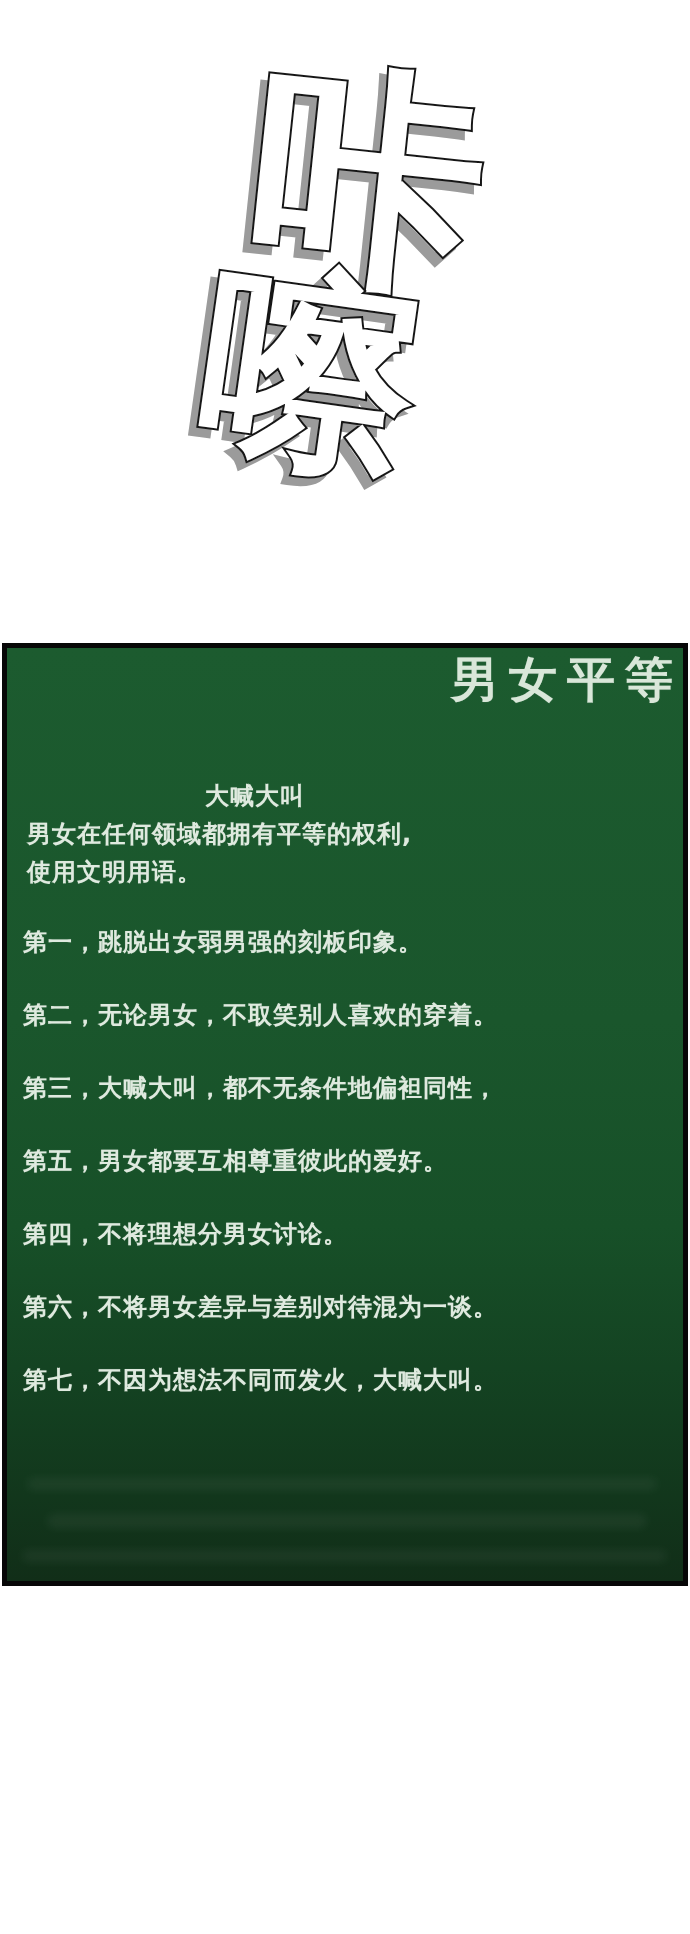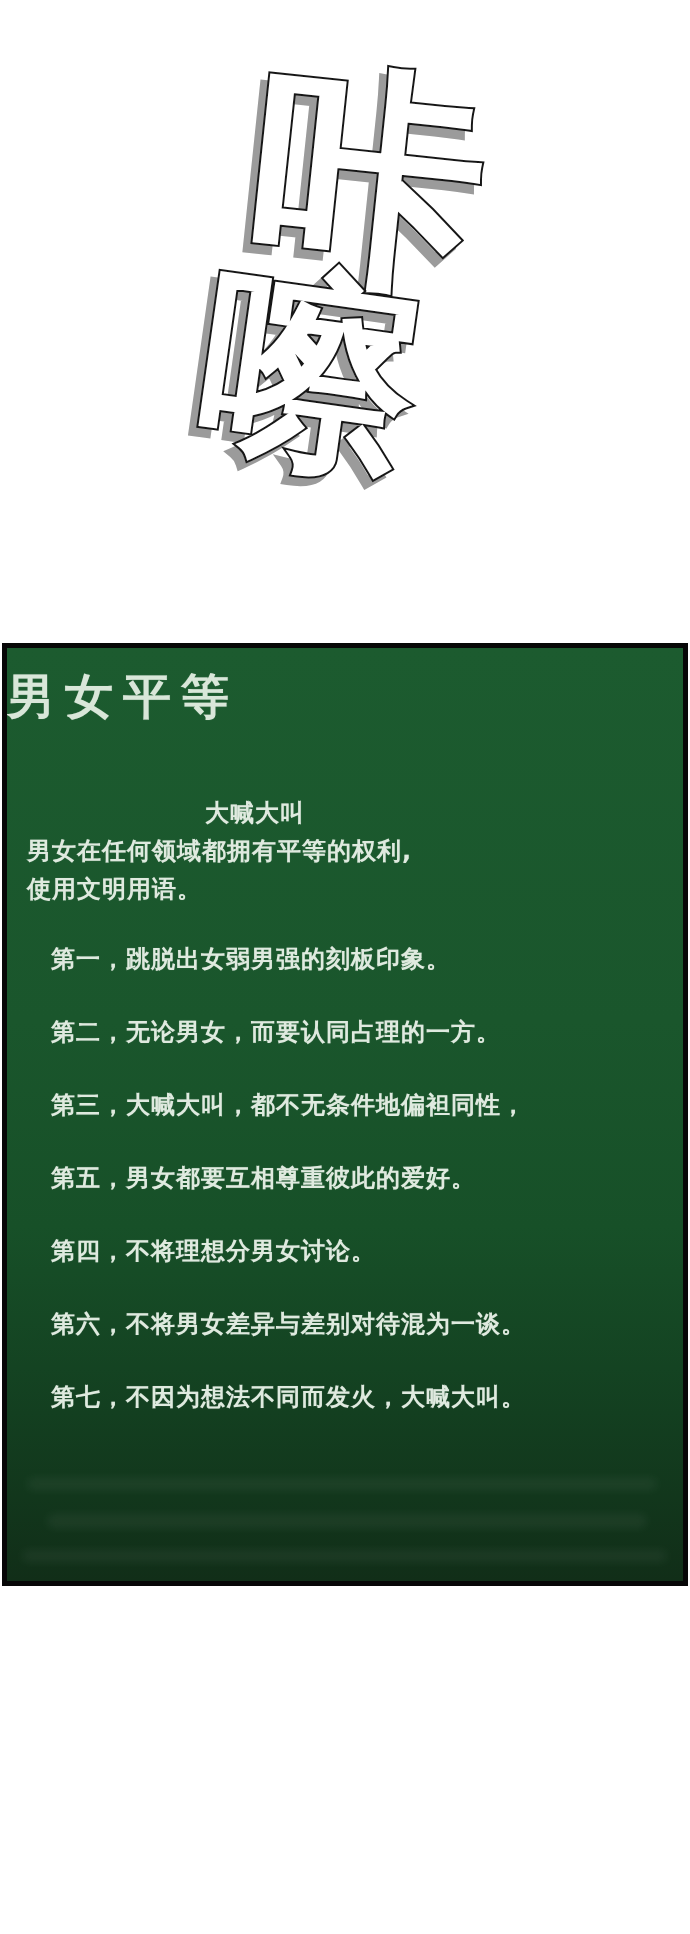--- a/index.html
+++ b/index.html
@@ -53,41 +53,41 @@
       #1c5b2f 0%,
       #1a562c 40%,
       #175028 62%,
       #133f20 82%,
       #112e18 100%);
     color: #dfeadf;
     overflow: hidden;
   }
   .board-title {
     margin: 0;
-    padding-top: 18px;
-    text-align: left;
+    padding-top: 1px;
+    text-align: right;
     font-size: 48px;
     line-height: 60px;
     font-weight: bold;
     letter-spacing: 10px;
     color: #d9e7d9;
     text-shadow: 0 0 1px rgba(255,255,255,0.35);
   }
   .board-text {
     font-size: 24px;
     line-height: 38px;
     font-weight: bold;
     letter-spacing: 1px;
     text-shadow: 0 0 1px rgba(255,255,255,0.3);
   }
   .intro { margin-top: 68px; }
   .intro-heading { margin-left: 198px; }
   .intro-line    { margin-left: 20px; }
   .rules { margin-top: 32px; }
-  .rule  { margin-left: 44px; margin-bottom: 35px; }
+  .rule  { margin-left: 16px; margin-bottom: 35px; }
   .rule-wrap { margin-left: 58px; }
 
   
   .smudge {
     position: absolute;
     background: rgba(255,255,255,0.05);
     filter: blur(5px);
     border-radius: 8px;
   }
   .smudge1 { left: 20px;  top: 830px; width: 630px; height: 12px; }
@@ -113,21 +113,21 @@
     <h1 class="board-title">男女平等</h1>
 
     <div class="intro board-text">
       <div class="intro-heading">大喊大叫</div>
       <div class="intro-line">男女在任何领域都拥有平等的权利,</div>
       <div class="intro-line">使用文明用语。</div>
     </div>
 
     <div class="rules board-text">
       <div class="rule">第一，跳脱出女弱男强的刻板印象。</div>
-      <div class="rule">第二，无论男女，而要认同占理的一方。</div>
+      <div class="rule">第二，无论男女，不取笑别人喜欢的穿着。</div>
       <div class="rule">
         <div>第三，大喊大叫，都不无条件地偏袒同性，</div>
       </div>
       <div class="rule">第五，男女都要互相尊重彼此的爱好。</div>
       <div class="rule">第四，不将理想分男女讨论。</div>
       <div class="rule">第六，不将男女差异与差别对待混为一谈。</div>
       <div class="rule">第七，不因为想法不同而发火，大喊大叫。</div>
     </div>
 
     <div class="smudge smudge1"></div>

